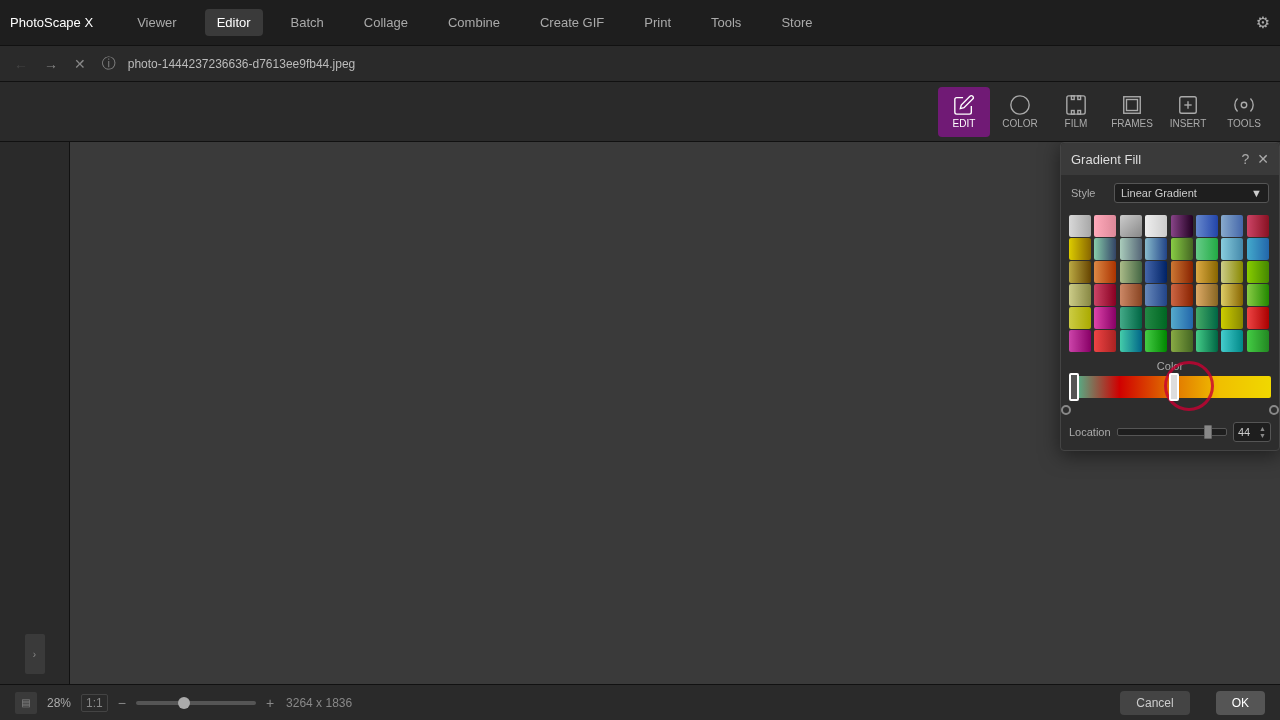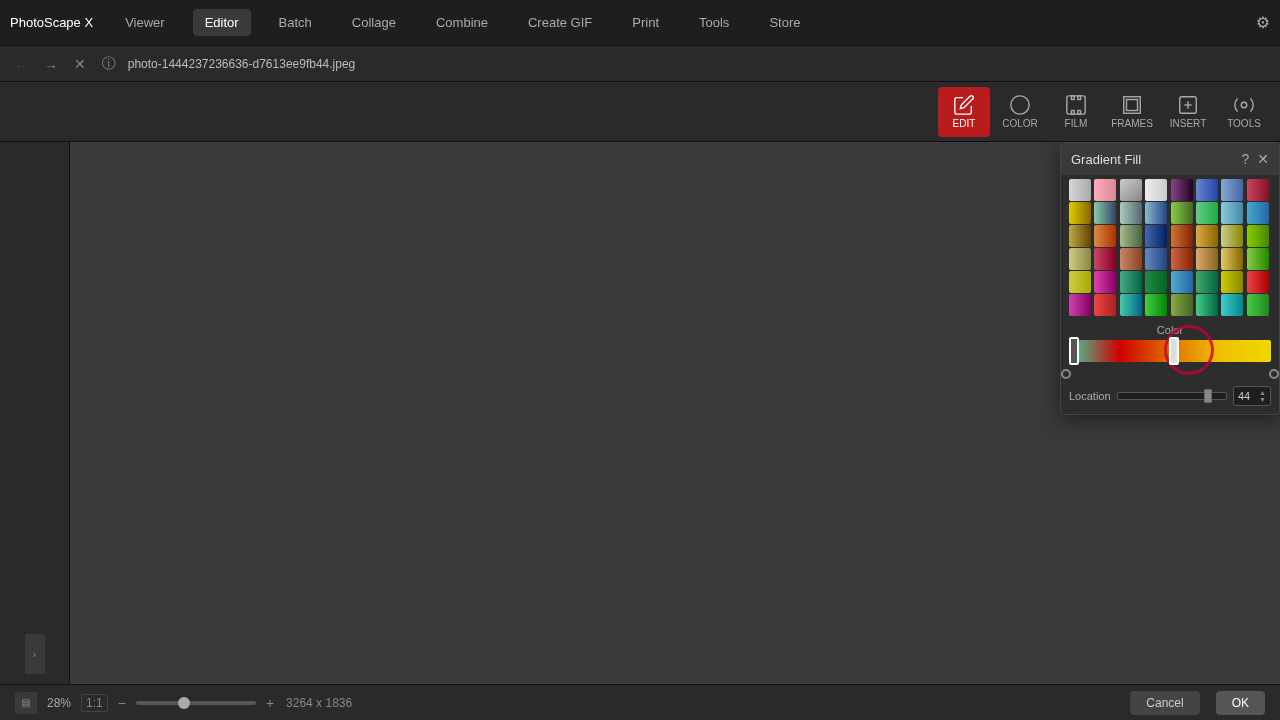--- a/index.html
+++ b/index.html
@@ -1,35 +1,35 @@
 <!DOCTYPE html>
 <html><head>
   <meta charset="utf-8">
   <style>
     * { box-sizing: border-box; margin: 0; padding: 0; }
     body { background: #2b2b2b; font-family: -apple-system, BlinkMacSystemFont, 'Segoe UI', sans-serif; width: 1280px; height: 720px; overflow: hidden; color: #ccc; font-size: 12px; }
 
     
     #titlebar { background: #1e1e1e; height: 46px; display: flex; align-items: center; padding: 0 10px; border-bottom: 1px solid #111; }
-    #titlebar .app-name { color: #fff; font-size: 13px; font-weight: 500; margin-right: 20px; }
+    #titlebar .app-name { color: #fff; font-size: 13px; font-weight: 500; margin-right: 32px; }
     #titlebar .nav-tabs { display: flex; gap: 16px; }
     #titlebar .nav-tab { color: #aaa; font-size: 13px; padding: 6px 12px; cursor: pointer; border-radius: 4px; }
     #titlebar .nav-tab.active { color: #fff; background: #3a3a3a; }
     #titlebar .gear-icon { margin-left: auto; color: #aaa; font-size: 16px; cursor: pointer; }
 
     
     #addressbar { background: #2a2a2a; height: 36px; display: flex; align-items: center; padding: 0 10px; gap: 8px; border-bottom: 1px solid #111; }
     #addressbar .nav-btn { color: #888; font-size: 14px; cursor: pointer; padding: 2px 4px; }
     #addressbar .nav-btn.disabled { color: #444; cursor: default; }
     #addressbar .filename { color: #bbb; font-size: 12px; flex: 1; }
 
     
     #toolbar { background: #2a2a2a; height: 60px; display: flex; align-items: center; justify-content: flex-end; padding: 0 10px; gap: 4px; border-bottom: 1px solid #111; }
     .tool-btn { display: flex; flex-direction: column; align-items: center; justify-content: center; width: 52px; height: 50px; border-radius: 4px; cursor: pointer; color: #aaa; font-size: 10px; gap: 2px; }
-    .tool-btn.active { background: #b91c1c; color: #fff; }
+    .tool-btn.active { background: #701a75; color: #fff; }
     .tool-btn svg { width: 22px; height: 22px; }
 
     
     #main { display: flex; height: calc(720px - 46px - 36px - 60px - 36px); position: relative; }
 
     
     #left-sidebar { width: 70px; background: #2a2a2a; border-right: 1px solid #111; display: flex; flex-direction: column; align-items: center; padding-top: 10px; }
     .chevron-btn { width: 20px; height: 40px; background: #3a3a3a; border-radius: 2px; display: flex; align-items: center; justify-content: center; cursor: pointer; color: #888; font-size: 10px; margin-top: auto; margin-bottom: 10px; }
 
     
@@ -78,21 +78,21 @@
     
     #bottombar { height: 36px; background: #2a2a2a; border-top: 1px solid #111; display: flex; align-items: center; padding: 0 15px; gap: 10px; }
     .thumb-btn { width: 22px; height: 22px; background: #3a3a3a; border-radius: 2px; display: flex; align-items: center; justify-content: center; color: #888; cursor: pointer; font-size: 10px; }
     .zoom-text { color: #aaa; font-size: 12px; }
     .zoom-ratio { color: #888; font-size: 12px; border: 1px solid #444; border-radius: 2px; padding: 1px 4px; }
     .zoom-minus { color: #888; cursor: pointer; font-size: 14px; }
     .zoom-plus { color: #888; cursor: pointer; font-size: 14px; }
     .zoom-slider-track { width: 120px; height: 4px; background: #555; border-radius: 2px; position: relative; }
     .zoom-slider-thumb { width: 12px; height: 12px; background: #aaa; border-radius: 50%; position: absolute; top: -4px; left: 35%; cursor: pointer; }
     .image-size { color: #888; font-size: 12px; margin-left: 2px; }
-    .bottom-right { margin-left: auto; display: flex; align-items: center; gap: 16px; }
+    .bottom-right { margin-left: auto; display: flex; align-items: center; gap: 26px; }
     .cancel-btn { background: #444; color: #ccc; border: none; border-radius: 4px; padding: 5px 16px; font-size: 12px; cursor: pointer; }
     .ok-btn { background: #555; color: #fff; border: none; border-radius: 4px; padding: 5px 16px; font-size: 12px; cursor: pointer; font-weight: 500; }
   </style>
 </head>
 <body>
 
 <div id="titlebar">
   <span class="app-name">PhotoScape X</span>
   <div class="nav-tabs">
     <div class="nav-tab">Viewer</div>
@@ -175,20 +175,27 @@
 
     <div id="gradient-dialog">
       <div id="dialog-header">
         <span id="dialog-title">Gradient Fill</span>
         <div style="display:flex; gap:8px; align-items:center;">
           <span class="dialog-icon-btn">?</span>
           <span class="dialog-icon-btn">✕</span>
         </div>
       </div>
 
+      <div class="style-row">
+        <span class="style-label">Style</span>
+        <div class="style-select">
+          <span>Linear Gradient</span>
+          <span>▼</span>
+        </div>
+      </div>
 
       <div id="swatches-grid">
 
         <div class="swatch" style="background:linear-gradient(to right, #d8d8d8, #a8a8a8);"></div>
         <div class="swatch" style="background:linear-gradient(to right, #ffaabb, #dd8899);"></div>
         <div class="swatch" style="background:linear-gradient(135deg, #cccccc, #888888);"></div>
         <div class="swatch" style="background:linear-gradient(to right, #eeeeee, #cccccc);"></div>
         <div class="swatch" style="background:linear-gradient(to right, #884488, #220022);"></div>
         <div class="swatch" style="background:linear-gradient(to right, #6688cc, #2244aa);"></div>
         <div class="swatch" style="background:linear-gradient(to right, #88aacc, #4466aa);"></div>

